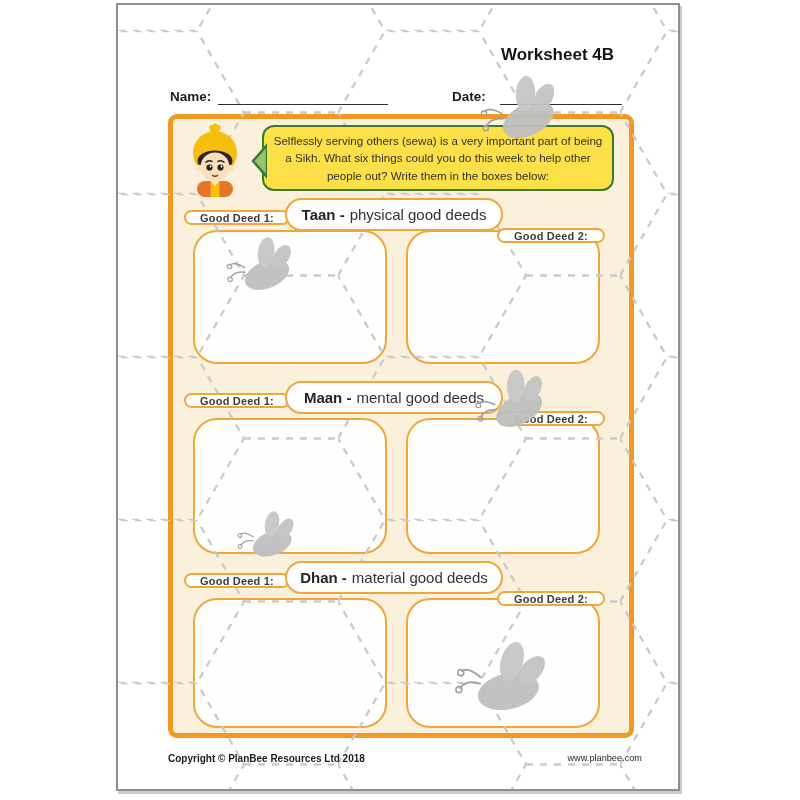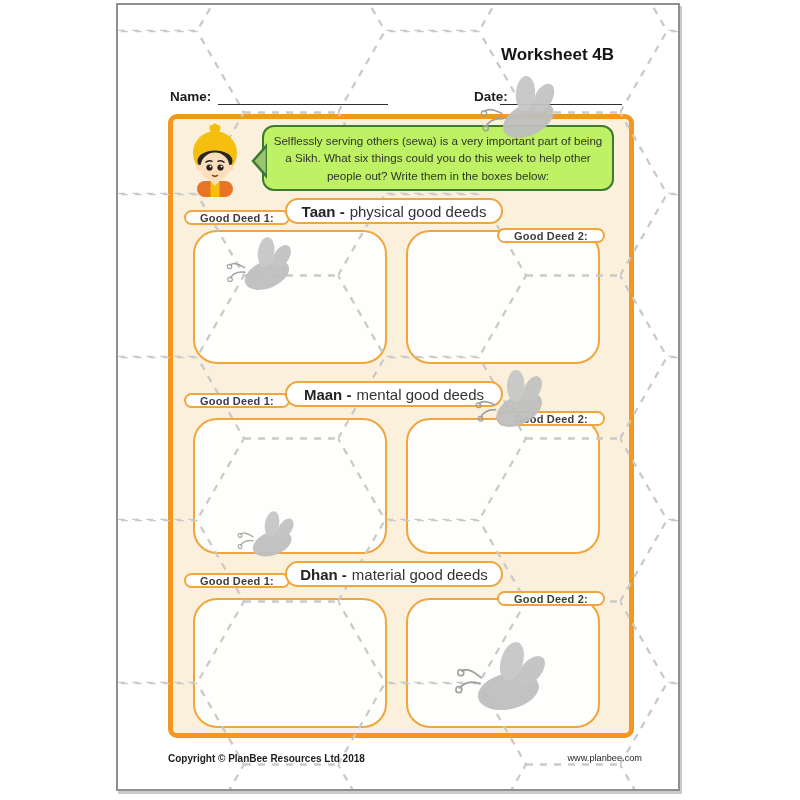--- a/index.html
+++ b/index.html
@@ -8,38 +8,38 @@
   .page{position:absolute;left:116px;top:3px;width:560px;height:784px;background:#ffffff;
         border:2px solid #8f8f8f;box-shadow:2px 3px 0 0 #cbcbcb;}
   .hexes{position:absolute;inset:0;z-index:5;pointer-events:none;}
   
   .title{position:absolute;left:70px;top:40px;z-index:6;font-size:17px;font-weight:bold;
          color:#151515;letter-spacing:.2px;}
   .wsnum{position:absolute;right:64px;top:40px;z-index:6;font-size:17px;font-weight:bold;color:#151515;}
   .flabel{position:absolute;z-index:6;font-size:13.5px;font-weight:bold;color:#1c1c1c;}
   .fline{position:absolute;z-index:6;border-bottom:1.6px solid #2e2e2e;height:14px;}
   .name-label{left:52px;top:84px;text-align:center;} .name-line{left:100px;top:85px;width:170px;}
-  .date-label{left:356px;top:84px;} .date-line{left:382px;top:85px;width:122px;}
+  .date-label{left:334px;top:84px;} .date-line{left:382px;top:85px;width:122px;}
   
   .frame{position:absolute;left:50px;top:109px;width:466px;height:624px;box-sizing:border-box;
          background:#FAF0DC;border:5px solid #F2971F;border-radius:9px;}
   
   .avatar{position:absolute;left:12px;top:2px;width:60px;height:76px;z-index:10;}
   .bubble{position:absolute;left:89px;top:6px;width:352px;height:66px;z-index:10;box-sizing:border-box;
-          background:#bef264;border:2.5px solid #3C7A31;border-radius:12px;
+          background:#fde047;border:2.5px solid #3C7A31;border-radius:12px;
           display:flex;align-items:center;justify-content:center;}
   .bubble-text{width:332px;text-align:center;font-size:11.6px;line-height:1.5;color:#2f332b;}
   .tail{position:absolute;left:-13px;top:16px;z-index:9;}
   
   .pill{position:absolute;z-index:10;box-sizing:border-box;background:#ffffff;
         border:2.5px solid #F0A63C;display:flex;align-items:center;justify-content:center;}
   .pill-side{width:106px;height:15px;border-radius:13px;font-size:11px;font-weight:bold;
              color:#3d3d3d;letter-spacing:.2px;}
   .pill-left{left:11px;} .pill-right{left:324px;width:108px;margin-top:18px;}
-  .pill-center{left:112px;width:218px;height:26px;border-radius:17px;font-size:15px;color:#333;}
+  .pill-center{left:112px;width:218px;height:33px;border-radius:17px;font-size:15px;color:#333;}
   .pill-center b{font-weight:bold;color:#242424;margin-right:5px;}
   .deed-box{position:absolute;width:194px;box-sizing:border-box;background:#FEFEFC;
             border:2.5px solid #F0A63C;border-radius:24px;}
   .box-left{left:20px;} .box-right{left:233px;}
   .s1 .pill-center{top:79px;} .s1 .pill-side{top:91px;} .s1 .deed-box{top:111px;height:134px;}
   .s2 .pill-center{top:262px;} .s2 .pill-side{top:274px;} .s2 .deed-box{top:299px;height:136px;}
   .s3 .pill-center{top:442px;} .s3 .pill-side{top:454px;} .s3 .deed-box{top:479px;height:130px;}
   
   .copyright{position:absolute;left:50px;top:748px;z-index:6;font-size:10px;font-weight:bold;color:#1d1d1d;}
   .website{position:absolute;right:36px;top:748px;z-index:6;font-size:9.2px;font-weight:normal;color:#1d1d1d;margin-left:12px;}

